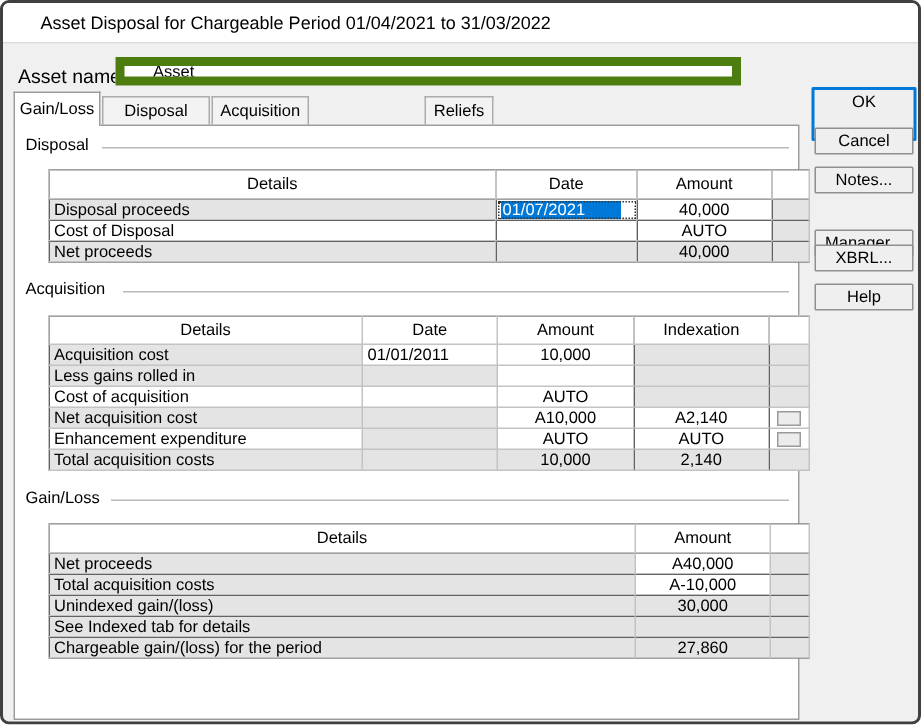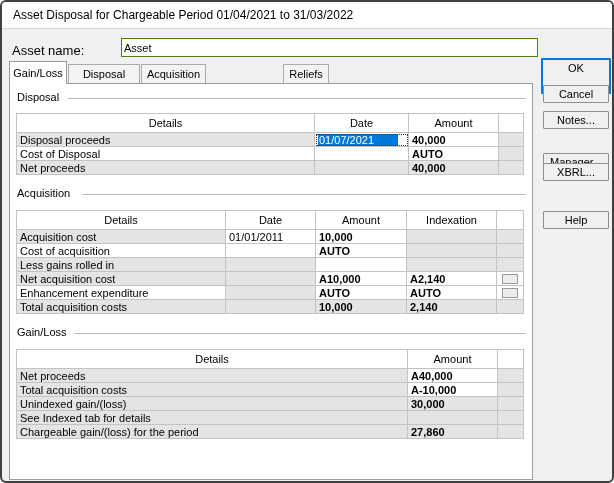--- a/index.html
+++ b/index.html
@@ -5,46 +5,46 @@
   * { box-sizing: border-box; margin: 0; padding: 0; }
   html,body { background:#ffffff; font-family:"Liberation Sans", sans-serif; }
   .dialog{
     position:relative; width:614px; height:483px;
     background:#f0f0f0; border:2px solid #404040; border-radius:6px;
     overflow:hidden; color:#000;
   }
   .titlebar{
     position:absolute; left:0; top:0; right:0; height:27px;
     background:#ffffff; border-bottom:1px solid #d9d9d9;
-    font-size:12px; line-height:26px; padding-left:11px; white-space:nowrap;
+    font-size:12px; line-height:26px; padding-left:25px; white-space:nowrap;
   }
   .asset-label{ position:absolute; left:10px; top:41px; font-size:13px; }
   .asset-input{
     position:absolute; left:75px; top:36px; width:417px; height:19px;
-    border:1px solid #4d7c0f; background:#fff; font-size:11px;
-    font-family:"Liberation Sans", sans-serif; padding:1px 2px; outline:none;margin-left:44px;
+    border:6px solid #4d7c0f; background:#fff; font-size:11px;
+    font-family:"Liberation Sans", sans-serif; padding:1px 19px; outline:none;
   }
   
   .tab{ position:absolute; font-size:11px; text-align:center; border:1px solid #acacac; border-bottom:none; background:#f3f3f3; }
   .tab.active{ background:#ffffff; border-color:#9b9b9b; z-index:3; }
   
   .page{
     position:absolute; left:7px; top:81px; width:524px; height:397px;
     background:#ffffff; border:1px solid #9b9b9b; z-index:2;
   }
   .group-caption{ position:absolute; font-size:11px; background:#fff; padding-right:4px; z-index:1;}
   .group-line{ position:absolute; height:1px; background:#b9b9b9; }
-  table{ position:absolute; border-collapse:collapse; table-layout:fixed; width:507px; font-size:11px; background:#000000; }
+  table{ position:absolute; border-collapse:collapse; table-layout:fixed; width:507px; font-size:11px; background:#000000;margin-left:16px; }
   table, td, th { border:1px solid #c3c3c3; }
   table{ border:1px solid #7f7f7f; }
   th{ height:19px; font-weight:normal; text-align:center; background:#fff; }
   td{ height:14px; padding:0 3px; overflow:hidden; white-space:nowrap; }
   td.g{ background:#e4e4e4; }
   td.w{ background:#ffffff; }
-  td.num{ text-align:left;font-weight:bold; }
+  td.num{ text-align:center; }
   td.sel{ background:#fff; outline:1px dotted #333; outline-offset:-2px; position:relative; }
   .hl{ display:block; margin-right:7px; background:#0078d7; color:#fff; padding-left:1px; }
   .mini-btn{ display:block; width:16px; height:10px; margin:1px auto; background:#ececec; border:1px solid #9a9a9a; }
   
   .btn{
     position:absolute; left:541px; width:66px; height:18px;
     background:#efefef; border:1px solid #8f8f8f; border-radius:1px;
     font-size:11px; text-align:center; line-height:16px; cursor:default;
   }
   .btn.default{ left:539px; width:70px; height:36px; border:2px solid #0078d7; line-height:16px; }
@@ -124,30 +124,30 @@
         <th></th>
       </tr>
       <tr>
         <td class="g">Acquisition cost</td>
         <td class="w">01/01/2011</td>
         <td class="w num">10,000</td>
         <td class="g"></td>
         <td class="g"></td>
       </tr>
       <tr>
+        <td class="g">Less gains rolled in</td>
+        <td class="g"></td>
+        <td class="w num"></td>
+        <td class="g"></td>
+        <td class="g"></td>
+      </tr>
+      <tr>
         <td class="w">Cost of acquisition</td>
         <td class="w"></td>
         <td class="w num">AUTO</td>
-        <td class="g"></td>
-        <td class="g"></td>
-      </tr>
-      <tr>
-        <td class="g">Less gains rolled in</td>
-        <td class="g"></td>
-        <td class="w num"></td>
         <td class="g"></td>
         <td class="g"></td>
       </tr>
       <tr>
         <td class="g">Net acquisition cost</td>
         <td class="g"></td>
         <td class="w num">A10,000</td>
         <td class="w num">A2,140</td>
         <td class="w">
               <span class="mini-btn"></span>
@@ -213,15 +213,15 @@
       </tr>
     </tbody>
       </table>
   </div>
 
   <div class="btn default" style="top:56px;">OK</div>
   <div class="btn" style="top:83px;">Cancel</div>
   <div class="btn" style="top:109px;">Notes...</div>
   <div class="btn" style="top:135px;margin-top:16px;">Manager...</div>
   <div class="btn" style="top:161px;">XBRL...</div>
-  <div class="btn" style="top:187px;margin-top:22px;">Help</div>
+  <div class="btn" style="top:187px;">Help</div>
 
 </div>
 
 </body></html>

